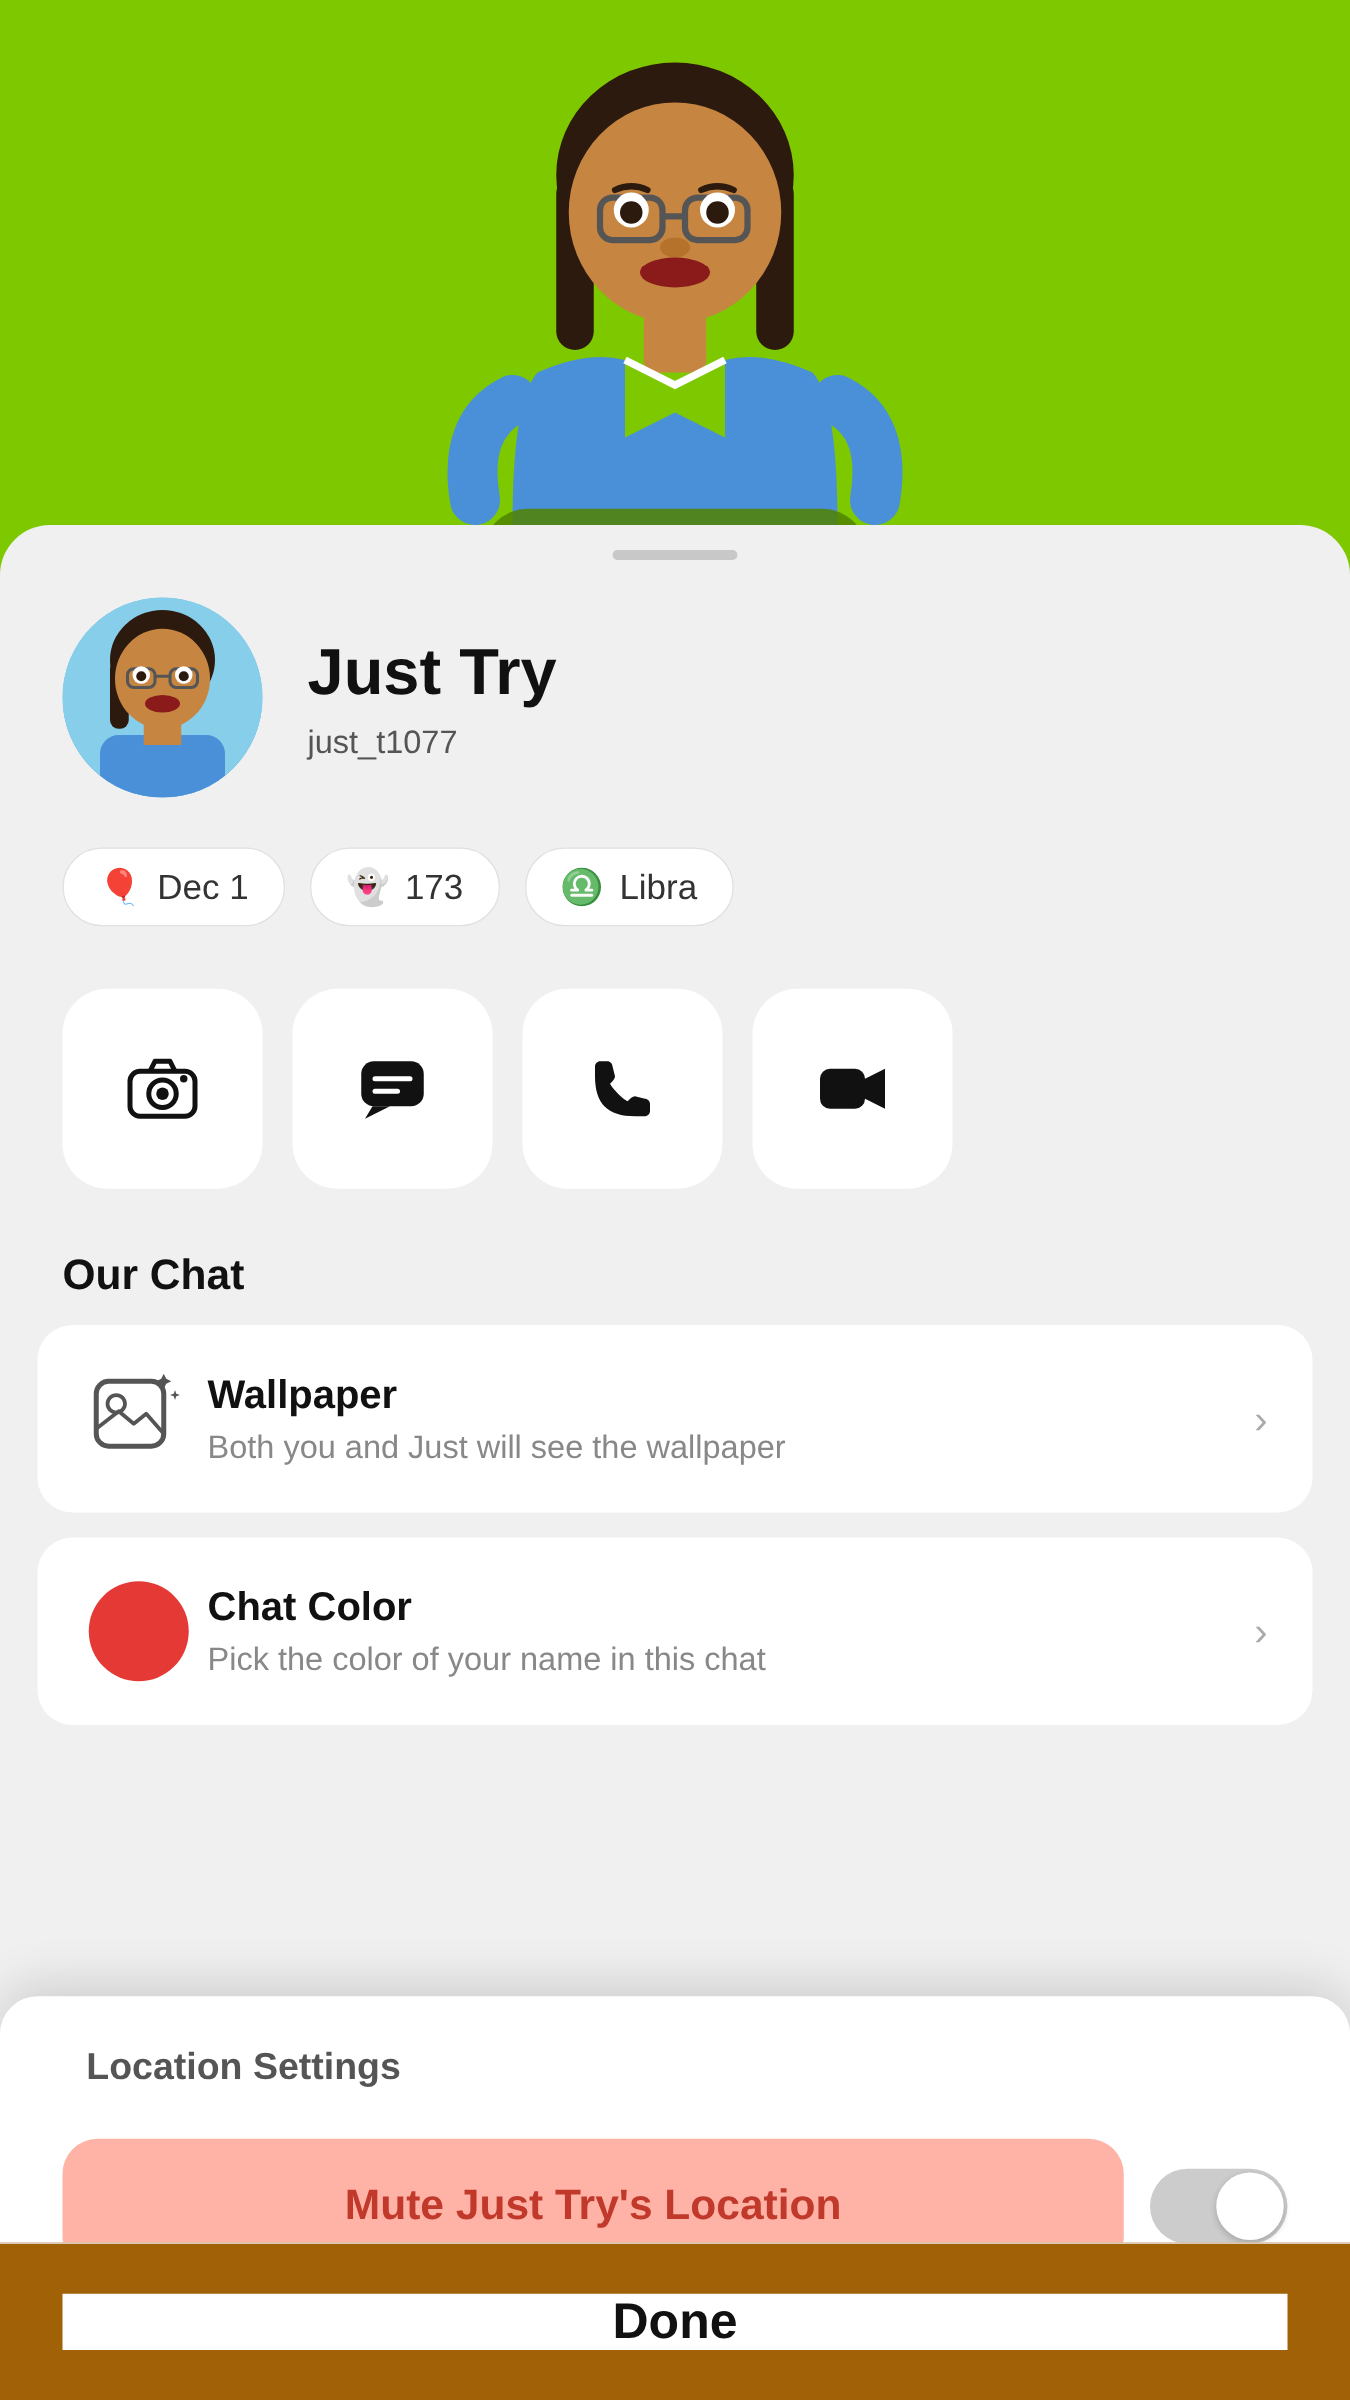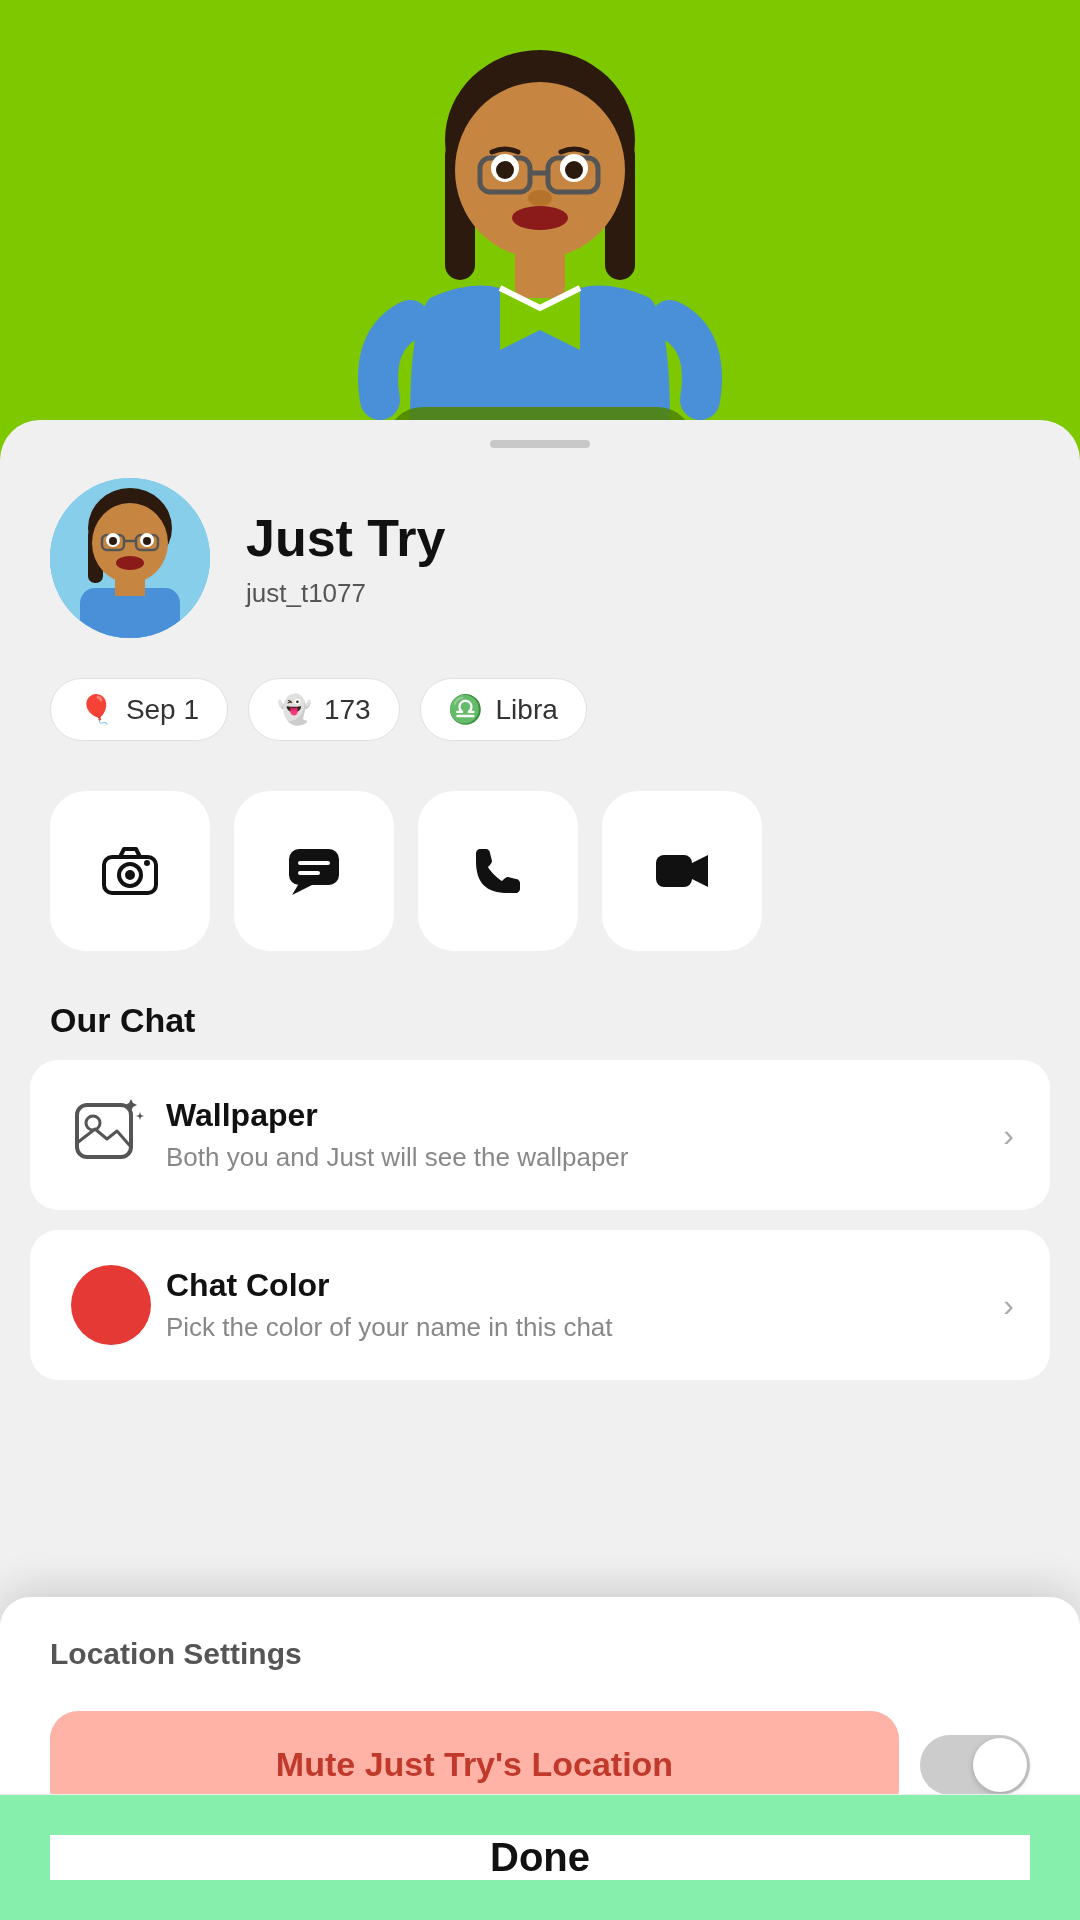--- a/index.html
+++ b/index.html
@@ -232,20 +232,21 @@
       background: white;
       border-radius: 30px 30px 0 0;
       box-shadow: 0 -8px 40px rgba(0,0,0,0.15);
     }
 
     .location-header {
       padding: 40px 50px 20px;
       font-size: 30px;
       font-weight: 700;
       color: #555;
+      margin-left: 19px;
     }
 
     .location-row {
       display: flex;
       align-items: center;
       padding: 20px 50px 30px;
       gap: 21px;
     }
 
     .mute-btn {
@@ -290,21 +291,21 @@
       color: #555;
       cursor: pointer;
     }
 
     
     .done-bar {
       position: absolute;
       bottom: 0;
       left: 0;
       right: 0;
-      background: #86efac;
+      background: #a16207;
       padding: 40px 50px;
       border-top: 1.5px solid #eee;
       z-index: 10;
     }
 
     .done-btn {
       width: 100%;
       background: white;
       border: none;
       font-size: 40px;
@@ -402,21 +403,21 @@
     </div>
     <div class="profile-info">
       <div class="profile-name">Just Try</div>
       <div class="profile-username">just_t1077</div>
     </div>
   </div>
 
   <div class="stats-row">
     <div class="stat-badge">
       <span>🎈</span>
-      <span>Sep 1</span>
+      <span>Dec 1</span>
     </div>
     <div class="stat-badge">
       <span>👻</span>
       <span>173</span>
     </div>
     <div class="stat-badge">
       <span>♎</span>
       <span>Libra</span>
     </div>
   </div>

